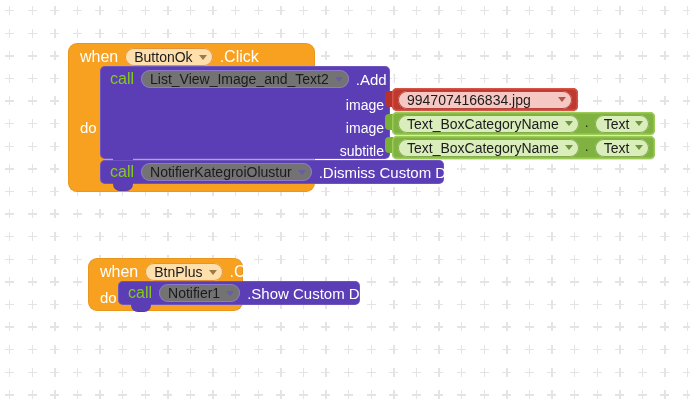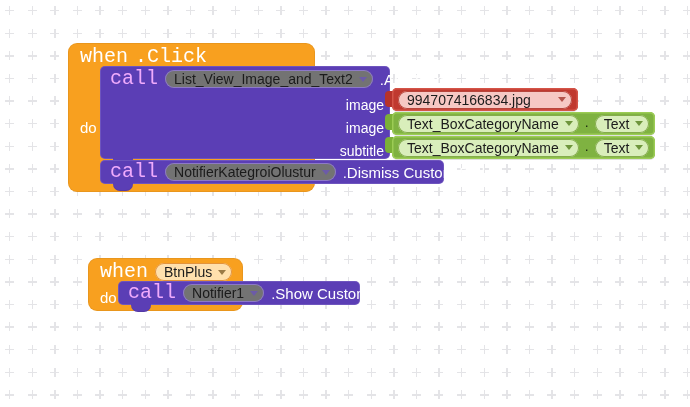--- a/index.html
+++ b/index.html
@@ -84,24 +84,23 @@
     gap: 7px;
     white-space: nowrap;
   }
   .event-do-label {
     position: absolute;
     left: 12px;
     font-size: 15px;
     color: #ffffff;
   }
   .kw {
-    font-size: 20px;
+    font-size: 16px;
     color: #ffffff;
     line-height: 1;
-    font-family: Liberation Mono, monospace;
   }
 
   
   .pill {
     display: inline-flex;
     align-items: center;
     gap: 5px;
     border-radius: 11px;
     padding: 2px 6px 2px 9px;
     font-size: 14px;
@@ -152,21 +151,21 @@
   .call-head {
     position: absolute;
     left: 0; top: 0;
     height: 26px;
     display: flex;
     align-items: center;
     padding-left: 10px;
     gap: 7px;
     white-space: nowrap;
   }
-  .call-head .kw { color: #f0abfc; }
+  .call-head .kw { color: #84cc16; }
   .method-name {
     font-size: 15px;
     color: #ffffff;
   }
   
   .bump {
     position: absolute;
     width: 20px;
     height: 8px;
     background: #5b3eb5;
@@ -790,20 +789,24 @@
     <i class="cross" style="left:660.4px;top:390.2px"></i>
     <i class="cross" style="left:683.0px;top:390.2px"></i>
   </div>
 
 <div class="blocks-layer">
 
   <div class="block event-block" style="left:68px; top:43px; width:247px; height:149px;">
 
     <div class="event-hat-row">
       <span class="kw">when</span>
+      <span class="pill orange">
+        <span>ButtonOk</span>
+        <span class="caret"></span>
+      </span>
       <span class="kw">.Click</span>
     </div>
 
     <div class="event-do-label" style="top:76px;">do</div>
   </div>
 
   <div class="block call-block" style="left:100px; top:66px; width:290px; height:93px;">
 
     <div class="call-head">
       <span class="kw">call</span>

